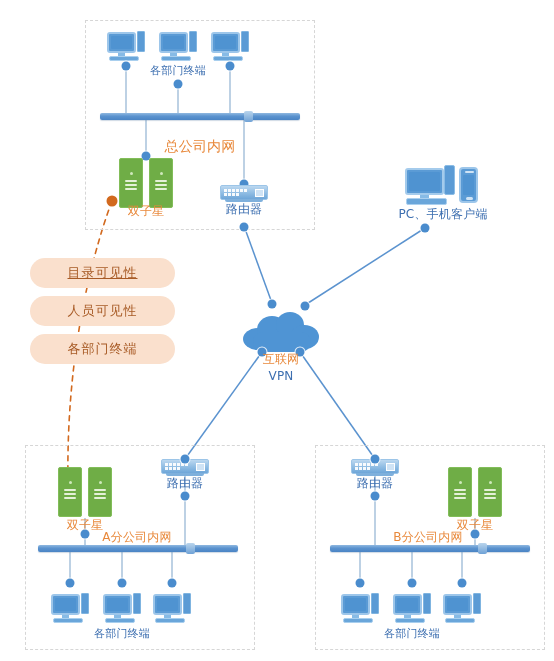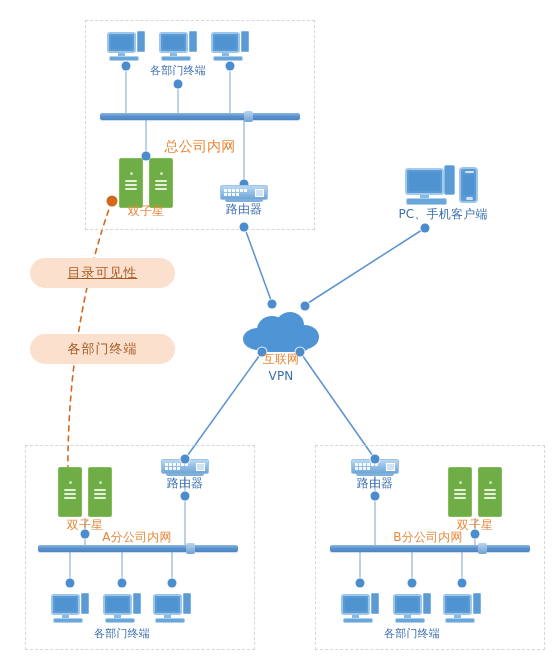--- a/index.html
+++ b/index.html
@@ -236,20 +236,23 @@
   <div class="dot" style="left:272px;top:304px;"></div>
   <div class="dot" style="left:305px;top:306px;"></div>
   <div class="dot" style="left:262px;top:352px;"></div>
   <div class="dot" style="left:300px;top:352px;"></div>
   <div class="lbl lbl-orange" style="left:281px;top:353px;font-size:12px;">互联网</div>
   <div class="lbl lbl-vpn" style="left:281px;top:370px;">VPN</div>
 
   <div class="pill" style="left:30px;top:258px;text-decoration:underline;">
     <span>目录可见性</span>
   </div>
+  <div class="pill" style="left:30px;top:296px;">
+    <span>人员可见性</span>
+  </div>
   <div class="pill" style="left:30px;top:334px;">
     <span>各部门终端</span>
   </div>
 
   <div class="zone" style="left:25px;top:445px;width:230px;height:205px;"></div>
 
   <div class="dot dot-orange" style="left:68px;top:482px;"></div>
 
   <div class="srvpair" style="left:85px;top:467px;">
     <div class="srv">

